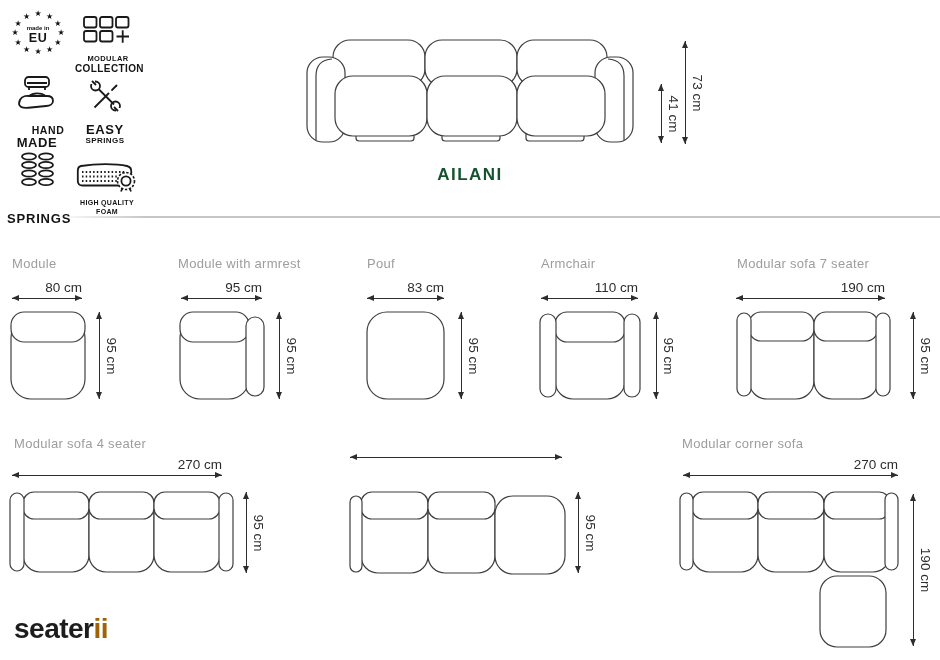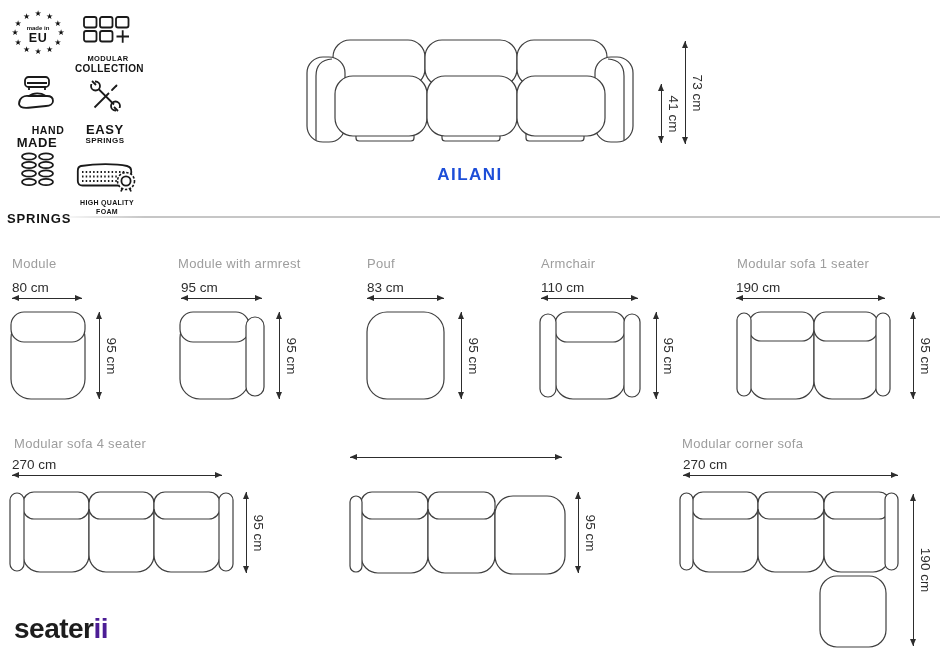--- a/index.html
+++ b/index.html
@@ -5,21 +5,21 @@
   html,body { margin:0; padding:0; background:#fff; }
   .page { position:relative; width:940px; height:660px; background:#ffffff;
           font-family:"Liberation Sans","DejaVu Sans",sans-serif; overflow:hidden; }
 
   
   .abs  { position:absolute; }
   .lbl  { position:absolute; font-size:13px; color:#9d9d9d; letter-spacing:.3px; white-space:nowrap; }
 
   
   .hdim { position:absolute; }
-  .hdim .txt { text-align:left; font-size:13.5px; color:#2d2d2d; margin-bottom:3px; white-space:nowrap; }
+  .hdim .txt { text-align:right; font-size:13.5px; color:#2d2d2d; margin-bottom:3px; white-space:nowrap; }
   .hline { position:relative; height:1px; background:#2d2d2d; }
   .hline::before,.hline::after { content:""; position:absolute; top:-3px; width:0; height:0;
         border-top:3px solid transparent; border-bottom:3px solid transparent; }
   .hline::before { left:0;  border-right:7px solid #2d2d2d; }
   .hline::after  { right:0; border-left:7px solid #2d2d2d; }
 
   
   .vdim { position:absolute; width:24px; }
   .vline { position:absolute; left:0; top:0; width:1px; height:100%; background:#2d2d2d; }
   .vline::before,.vline::after { content:""; position:absolute; left:-3px; width:0; height:0;
@@ -31,26 +31,26 @@
 
   
   svg .s  { fill:#ffffff; stroke:#3f3f3f; stroke-width:1.2; }
   svg .ln { fill:none;    stroke:#3f3f3f; stroke-width:1.2; }
   svg .ic  { fill:none; stroke:#1a1a1a; stroke-width:1.8; }
 
   
   .btxt { position:absolute; font-weight:700; color:#141414; text-align:center; white-space:nowrap;margin-top:8px; }
 
   .title { position:absolute; font-size:17px; font-weight:700; letter-spacing:1.5px;
-           color:#1d4ed8; text-align:center; }
+           color:#14532d; text-align:center; }
   .divider { position:absolute; left:56px; top:216px; width:884px; height:2px;
            background:linear-gradient(to right, rgba(201,201,201,0), #c6c6c6 10%, #c6c6c6); }
   .logo { position:absolute; left:14px; top:613px; font-size:28px; font-weight:700;
            letter-spacing:-.5px; color:#1d1d1d; }
-  .logo .accent { color:#4c1d95;text-align:center; }
+  .logo .accent { color:#a16207;text-align:center; }
 </style>
 </head>
 <body>
 
 <div class="page">
 
   <svg class="abs" style="left:10px;top:8px" width="56" height="48" viewBox="0 0 56 48">
     <g font-size="8" fill="#111" text-anchor="middle" style="font-family:'DejaVu Sans',sans-serif">
       <text x="28" y="8">★</text>
         <text x="39.5" y="10.5">★</text>
@@ -210,21 +210,21 @@
     <rect class="s" x="16" y="7" width="70" height="81" rx="18"></rect>
     <rect class="s" x="16" y="1" width="70" height="30" rx="12"></rect>
     <rect class="s" x="1" y="3" width="16" height="83" rx="8"></rect>
     <rect class="s" x="85" y="3" width="16" height="83" rx="8"></rect>
   </svg>
   <div class="vdim" style="left:656px;top:312px;height:87px">
     <div class="vline"></div>
     <div class="txt">95 cm</div>
   </div>
 
-  <div class="lbl" style="left:737px;top:256px">Modular sofa 1 seater</div>
+  <div class="lbl" style="left:737px;top:256px">Modular sofa 7 seater</div>
   <div class="hdim" style="left:736px;top:280px;width:149px">
     <div class="txt">190 cm</div>
     <div class="hline"></div>
   </div>
   <svg class="abs" style="left:736px;top:311px" width="155" height="90" viewBox="0 0 155 90">
     <rect class="s" x="13" y="7" width="65" height="81" rx="18"></rect>
     <rect class="s" x="78" y="7" width="64" height="81" rx="18"></rect>
     <rect class="s" x="13" y="1" width="65" height="29" rx="12"></rect>
     <rect class="s" x="78" y="1" width="64" height="29" rx="12"></rect>
     <rect class="s" x="1" y="2" width="14" height="83" rx="7"></rect>

